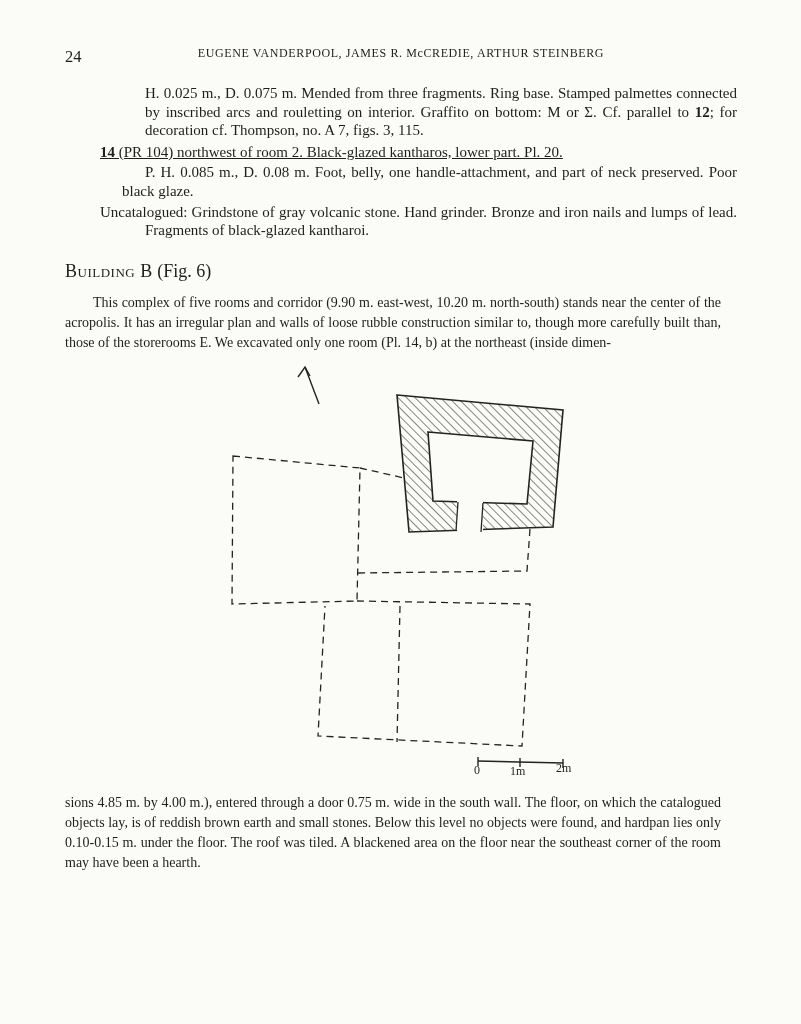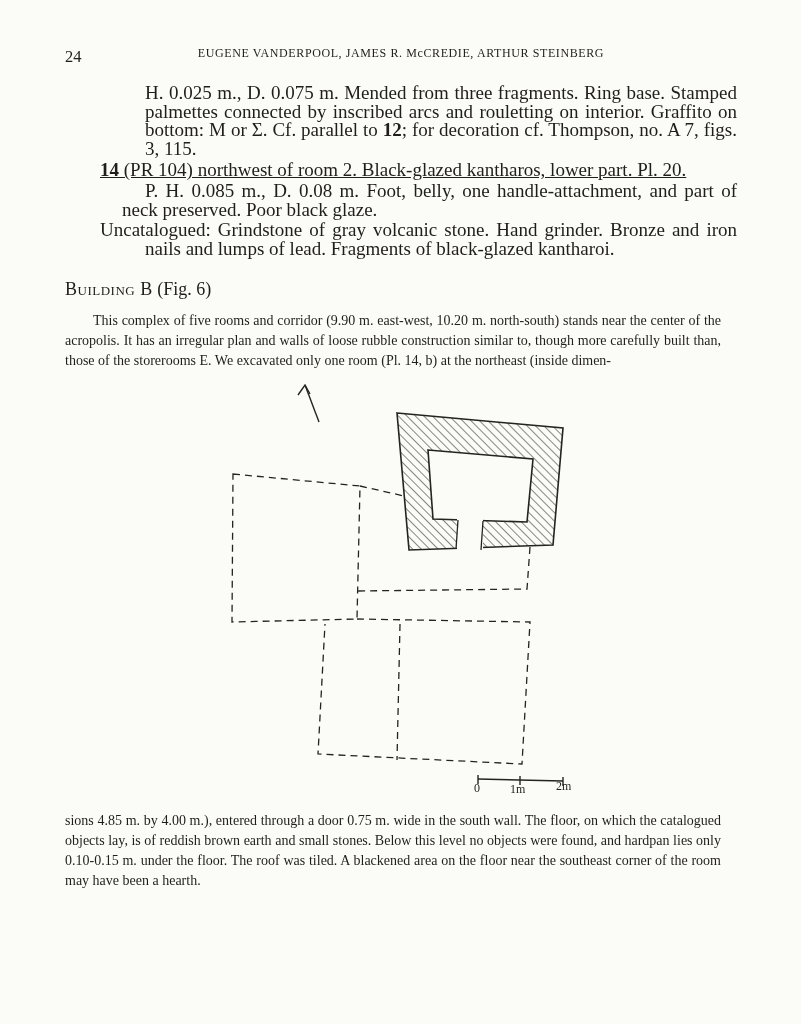--- a/index.html
+++ b/index.html
@@ -17,21 +17,21 @@
     overflow: hidden;
   }
   
   .running-header { position: relative; height: 22px; margin-bottom: 16px; }
   .page-num { position: absolute; left: 0; top: 1px; font-size: 16.5px; }
   .running-head {
     display: block; text-align: center;
     font-size: 12px; letter-spacing: 0.6px; white-space: nowrap;
   }
   
-  .catalog { font-size: 19px; line-height: 18.6px; }
+  .catalog { font-size: 15px; line-height: 18.6px; }
   .catalog p { margin: 0; }
   .entry-detail-13 { padding-left: 80px; text-align: justify; }
   .entry-head-14 { padding-left: 35px; margin-top: 3px !important; text-decoration: underline; }
   .entry-detail-14 { padding-left: 57px; text-indent: 23px; text-align: justify; margin-top: 2px !important; }
   .uncatalogued { padding-left: 80px; text-indent: -45px; text-align: justify; margin-top: 2px !important; }
   b { font-weight: bold; }
   
   .section-heading {
     margin: 20px 0 0 0; font-weight: normal; font-size: 18px; line-height: 23px;
   }

